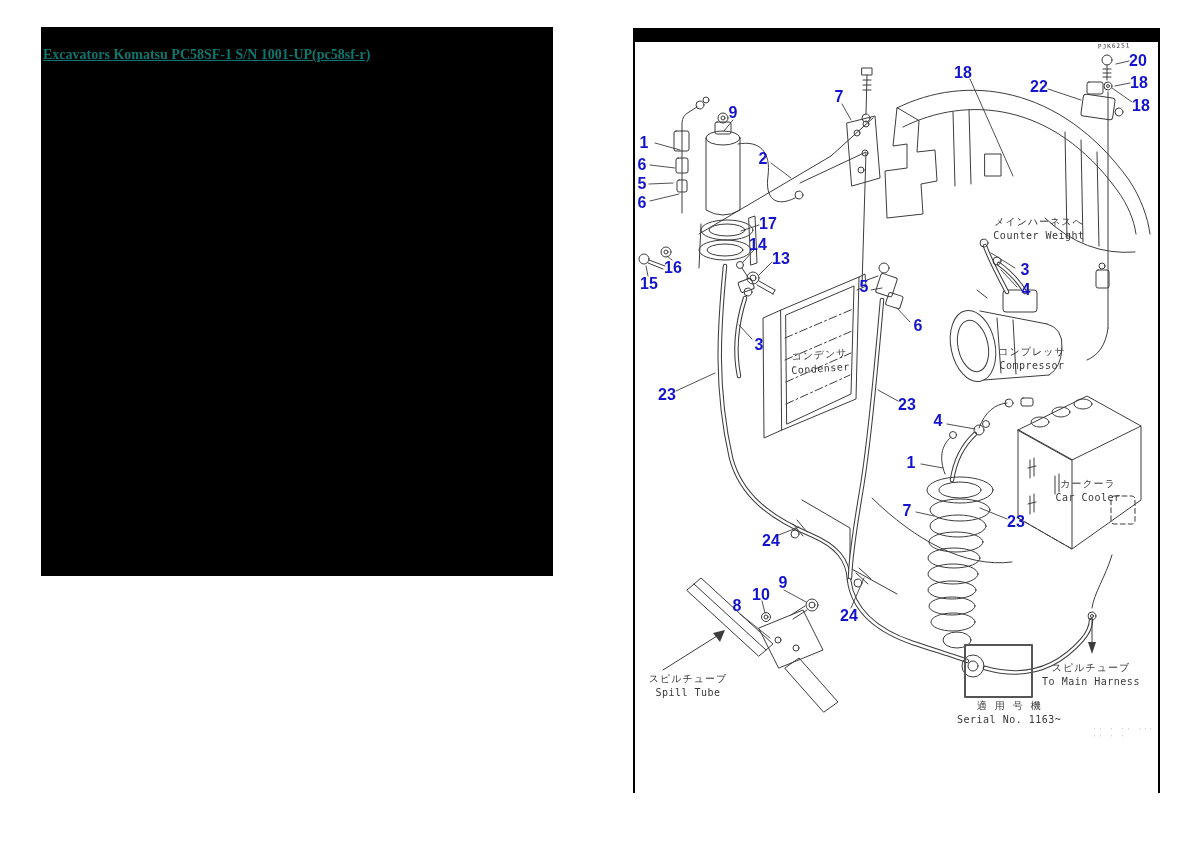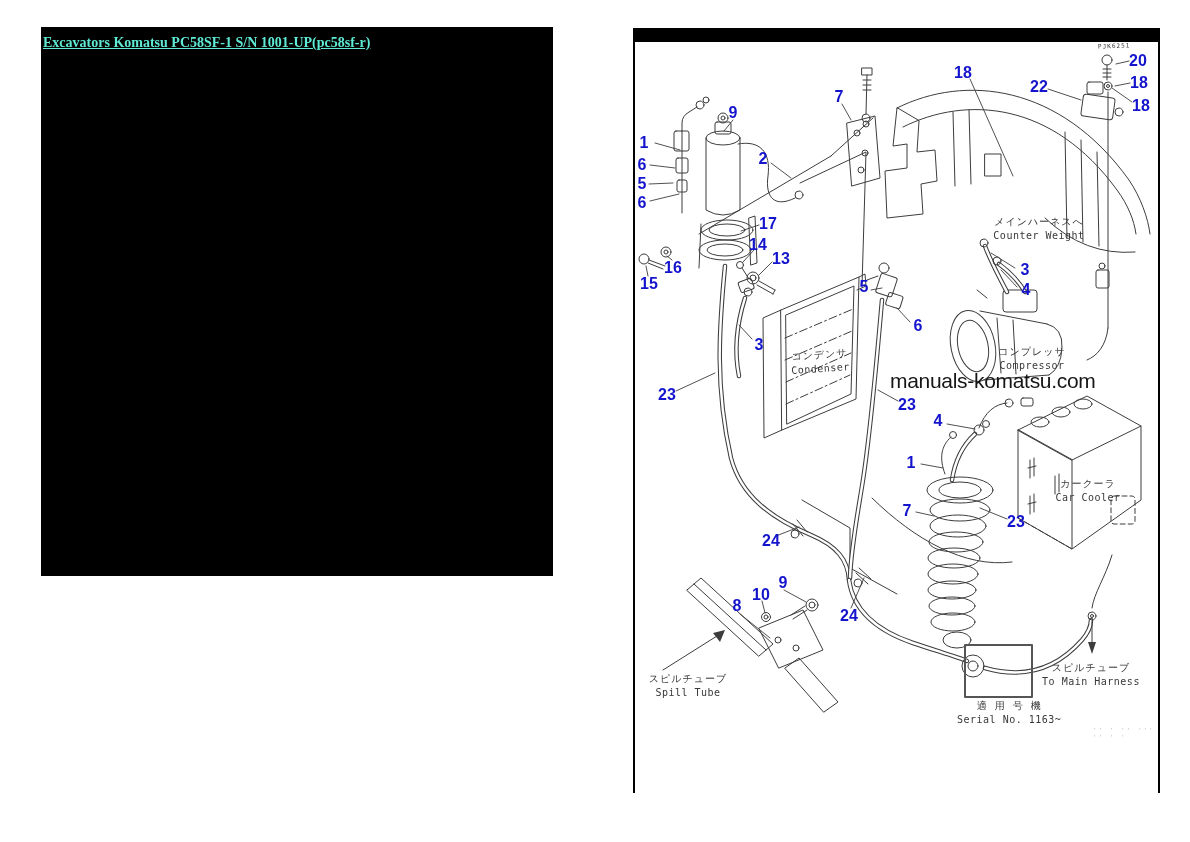--- a/index.html
+++ b/index.html
@@ -1,20 +1,20 @@
 <!DOCTYPE html>
 <html><head>
 <meta charset="utf-8">
 <style>
   html,body{margin:0;padding:0;background:#ffffff;}
   .page{position:relative;width:1190px;height:842px;background:#fff;overflow:hidden;
         font-family:"Liberation Sans",sans-serif;}
   .black-panel{position:absolute;left:41px;top:27px;width:512px;height:549px;background:#000;}
-  .title-link{position:absolute;left:2px;top:8px;
-        font:bold 14px "Liberation Serif",serif;color:#5eead4;text-decoration:underline;
+  .title-link{position:absolute;left:2px;top:20px;
+        font:bold 14px "Liberation Serif",serif;color:#0f766e;text-decoration:underline;
         white-space:nowrap;cursor:pointer;}
   .diagram{position:absolute;left:633px;top:28px;width:523px;height:765px;background:#fff;
         border-left:2px solid #000;border-right:2px solid #000;overflow:hidden;}
   .topbar{position:absolute;left:0;top:0;width:523px;height:14px;background:#000;}
   .plate-code{position:absolute;left:463px;top:14px;font:6px "DejaVu Sans Mono",monospace;
         color:#333;letter-spacing:1px;transform:rotate(-2deg);}
   .footer-marks{position:absolute;left:458px;top:697px;font:6px "DejaVu Sans Mono",monospace;
         color:#8f8f8f;letter-spacing:2px;}
   .lineart{position:absolute;left:0;top:0;}
   .callout{position:absolute;transform:translate(-50%,-50%);
@@ -357,17 +357,16 @@
     </div>
     <div class="dlabel" style="left:456px;top:633px">
       <span class="jp">スピルチューブ</span>
       <span class="en">To Main Harness</span>
     </div>
     <div class="dlabel left-align" style="left:322px;top:671px">
       <span class="jp">適 用 号 機</span>
       <span class="en">Serial No. 1163~</span>
     </div>
 
-    <div class="watermark">manuals-komatsu.com</div>
     <div class="footer-marks">·· · ·· ··· ·· · ·</div>
   </div>
 
 </div>
 
 </body></html>

